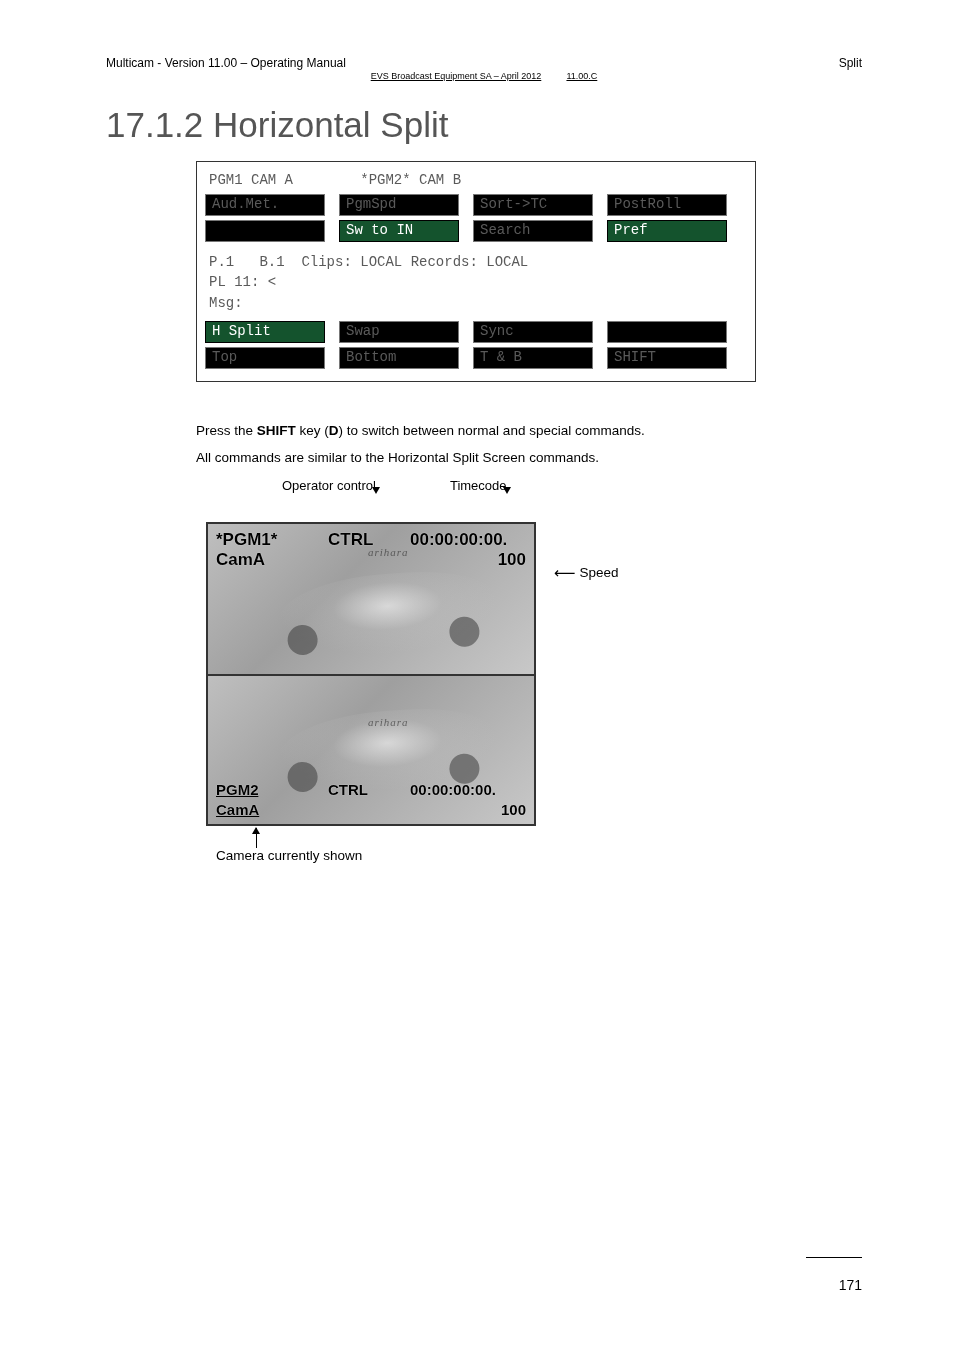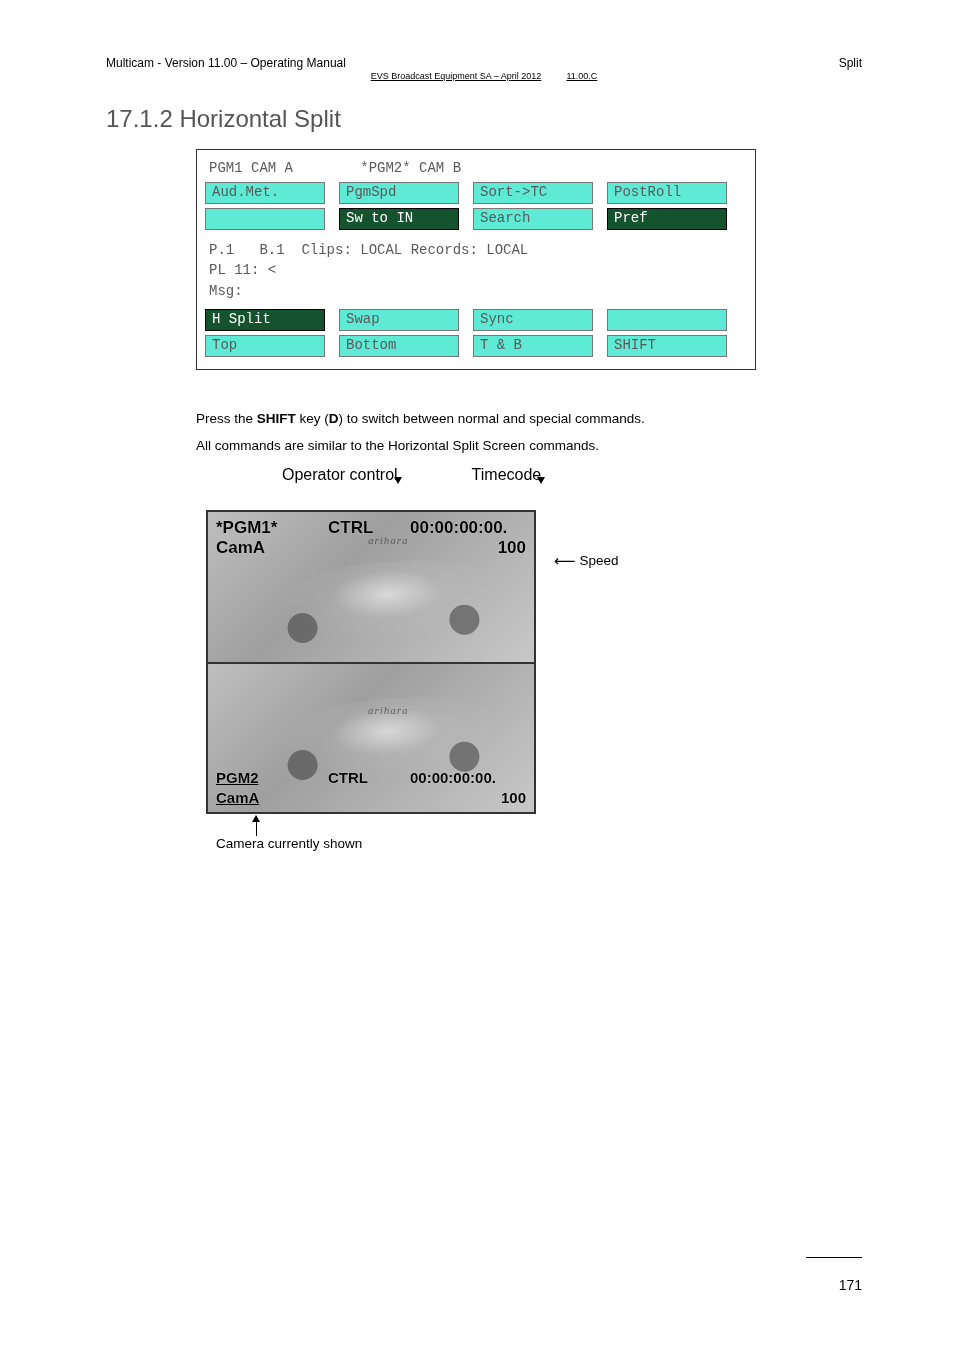--- a/index.html
+++ b/index.html
@@ -24,21 +24,21 @@
   .header-right { text-align: right; }
   .sub-header {
     display: flex;
     justify-content: center;
     font-size: 9px;
     margin-top: 1px;
   }
   .sub-left { text-decoration: underline; }
   .sub-right { text-decoration: underline; min-width: 56px; text-align: right; }
   .section-title {
-    font-size: 24px;
+    font-size: 35px;
     color: #555;
     margin-top: 24px;
     margin-bottom: 16px;
     font-weight: 400;
   }
   .panel {
     border: 1px solid #333;
     margin-left: 90px;
     width: 560px;
     padding: 10px 8px 12px 8px;
@@ -56,21 +56,21 @@
     margin-bottom: 4px;
   }
   .btn-row.second { margin-bottom: 0; }
   .soft-btn {
     border: 1px solid #777;
     width: 120px;
     height: 22px;
     padding: 1px 6px;
     font-family: inherit;
     color: #5a5a5a;
-    background: #5eead4;
+    background: #000000;
   }
   .soft-btn.inverted {
     background: #14532d;
     color: #fff;
     border-color: #000;
   }
   .status-block {
     white-space: pre;
     padding: 10px 4px 8px 4px;
     line-height: 1.45;
@@ -88,21 +88,21 @@
     margin-left: 90px;
     margin-top: 10px;
     position: relative;
     width: 500px;
     height: 410px;
   }
   .top-labels {
     position: absolute;
     top: 0;
     left: 86px;
-    font-size: 16px;
+    font-size: 13px;
     display: flex;
     gap: 74px;
     align-items: center;
   }
   .arrow-down {
     display: inline-block;
     text-align: center;
   }
   .arrow-down .line {
     width: 1px;

